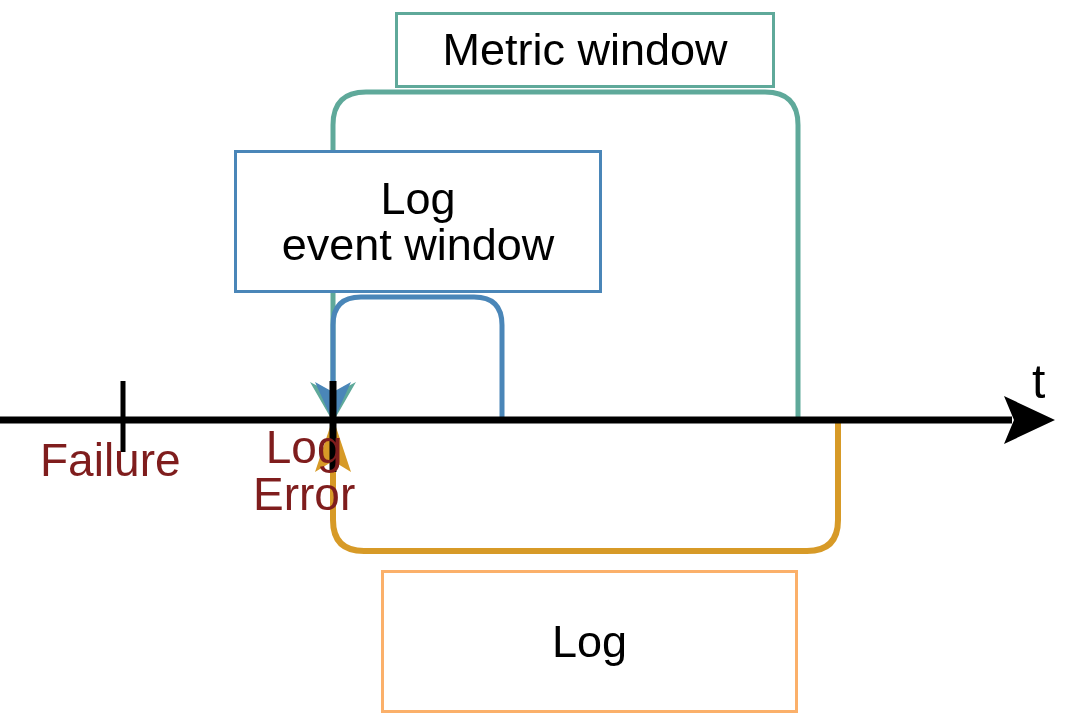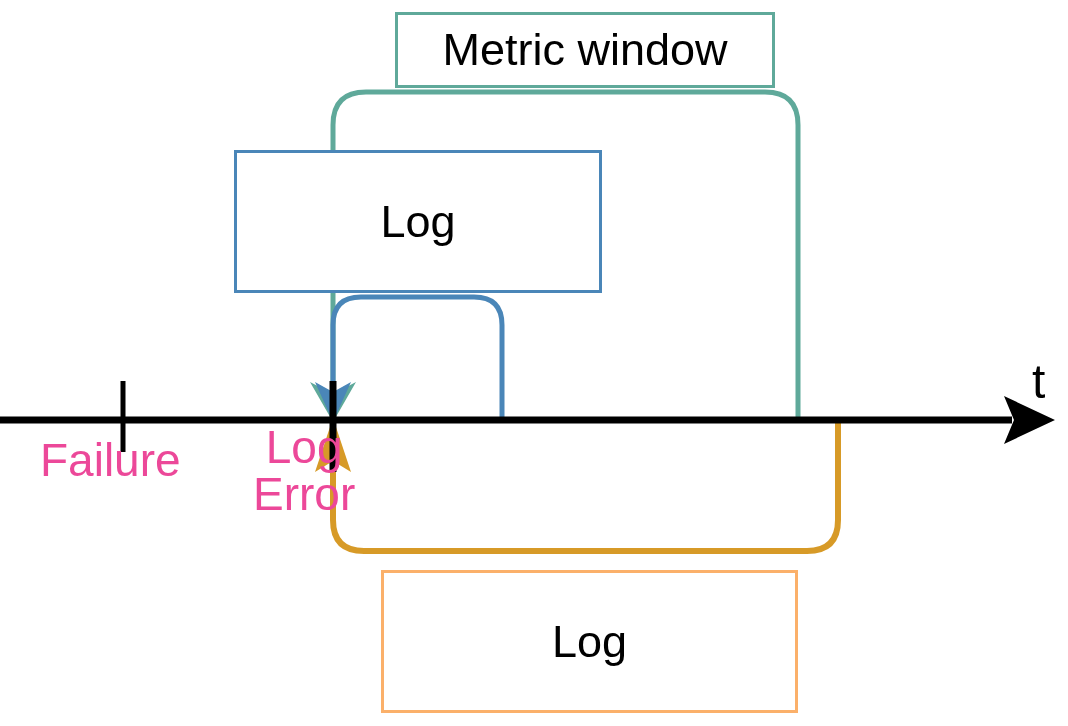--- a/index.html
+++ b/index.html
@@ -70,21 +70,21 @@
     white-space: nowrap;
     line-height: 1.0;
   }
   #axis-t-label {
     left: 1032px;
     top: 358px;
     font-size: 48px;
   }
   .marker-text {
     position: absolute;
-    color: #ec4899;
+    color: #7f1d1d;
     white-space: nowrap;
     line-height: 1.02;
     text-align: center;
   }
   #failure-label {
     left: 40px;
     top: 437px;
     font-size: 46px;
   }
   #log-error-label {
@@ -121,20 +121,21 @@
     <line x1="123" y1="381" x2="123" y2="452" stroke="#000000" stroke-width="5"></line>
     <line x1="333" y1="381" x2="333" y2="472" stroke="#000000" stroke-width="7"></line>
   </svg>
 
   <div class="box-label" id="metric-window-box">
     <span class="ln">Metric window</span>
   </div>
 
   <div class="box-label" id="log-event-window-box">
     <span class="ln">Log</span>
+    <span class="ln">event window</span>
   </div>
 
   <div class="box-label" id="log-context-window-box">
     <span class="ln">Log</span>
   </div>
 
   <div class="axis-text" id="axis-t-label">t</div>
 
   <div class="marker-text" id="failure-label">Failure</div>
 

